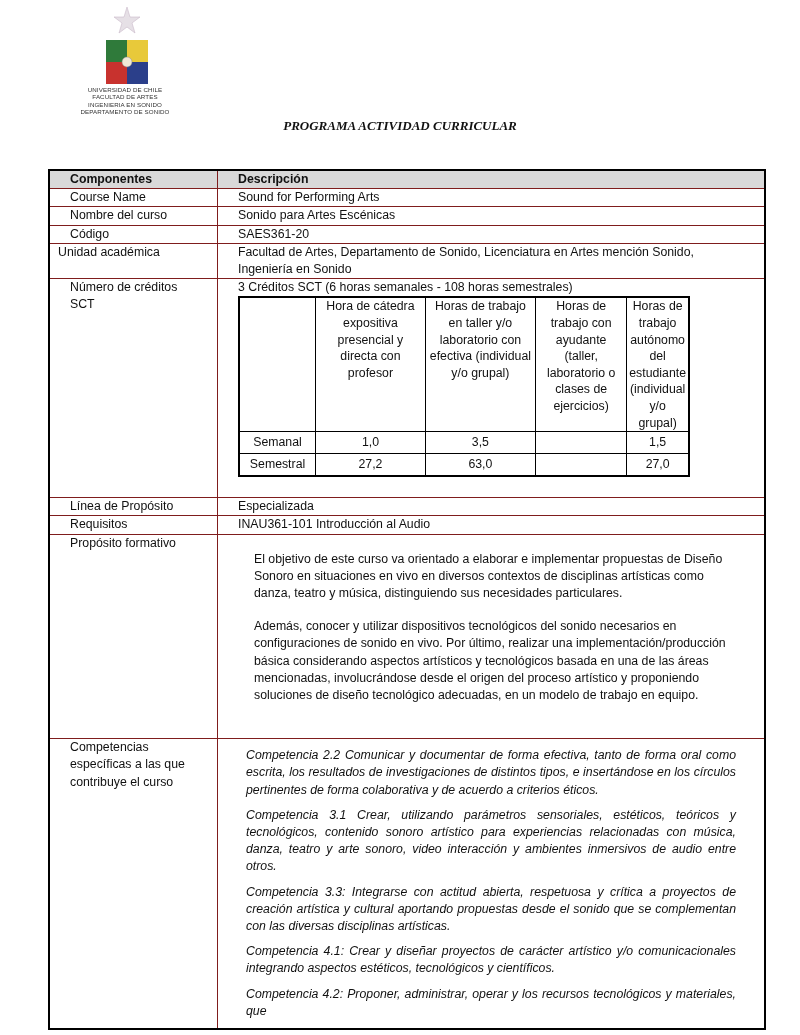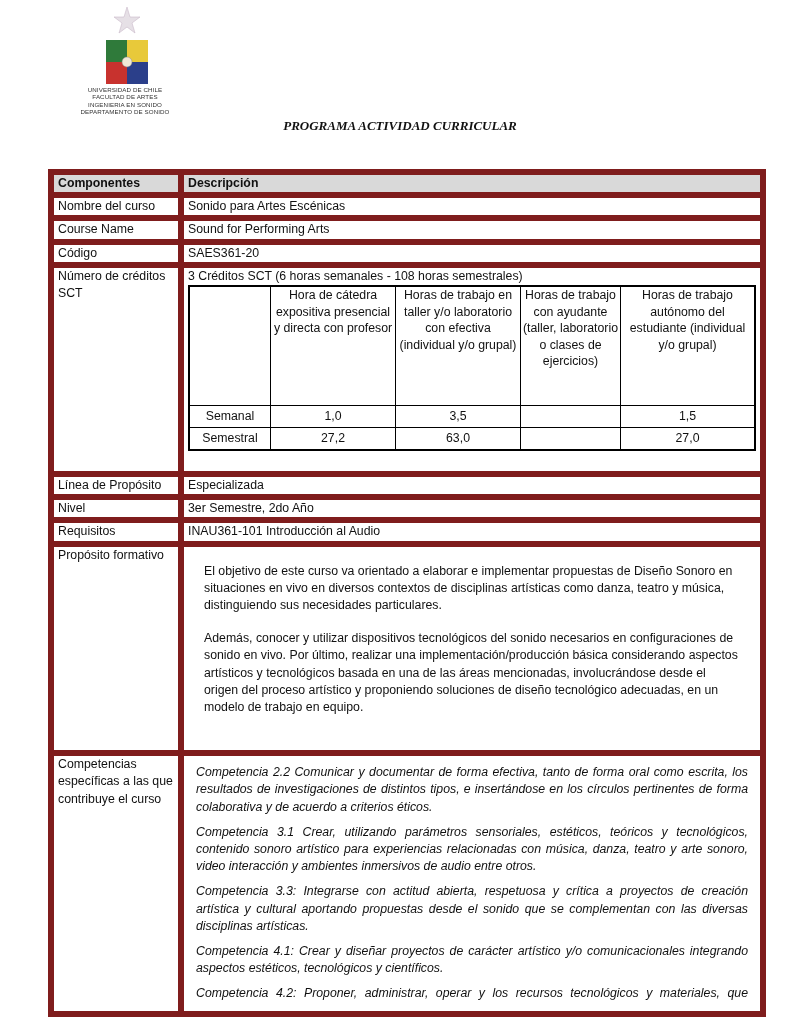--- a/index.html
+++ b/index.html
@@ -7,24 +7,24 @@
          font-family:"Liberation Sans", sans-serif; color:#111; }
   .logo { position:absolute; left:70px; top:6px; width:110px; height:112px; }
   .logo .star { position:absolute; left:42px; top:0; width:30px; height:30px; }
   .logo .shield { position:absolute; left:36px; top:34px; width:42px; height:44px; }
   .logo .caption { position:absolute; left:0; top:80px; width:110px; text-align:center;
          font-size:6.2px; line-height:7.4px; color:#333; letter-spacing:0.1px; }
   .title { position:absolute; left:0; width:800px; top:118px; text-align:center;
          font-family:"Liberation Serif", serif; font-weight:bold; font-size:13px;font-style:italic; }
   table.main { position:absolute; left:48px; top:169px; width:718px;
          border-collapse:collapse; border:2px solid #000; font-size:12.3px; }
-  table.main td { border:6px solid #7f1d1d; padding:0 4px; vertical-align:top; line-height:17.2px; }
+  table.main td { border:1px solid #7f1d1d; padding:0 20px; vertical-align:top; line-height:17.2px; }
   table.main td.c1 { width:127px; }
   table.main tr.head td { background:#d9d9d9; font-weight:bold; }
-  .sub { border-collapse:collapse; border:2px solid #000; width:568px; margin:0 0 20px 0;
+  .sub { border-collapse:collapse; border:2px solid #000; width:452px; margin:0 0 20px 0;
          font-size:12.3px; }
   .sub td { border:1px solid #000 !important; text-align:center; padding:0 2px !important;
          line-height:16.6px !important; }
   .sub tr.hdr td { height:118px; vertical-align:top; }
   .sub tr.vals td { height:21px; vertical-align:middle; }
   .it { font-style:italic; text-align:justify; }
   .it p { margin:8px; }
   .desc p { margin:16px; }
 </style>
 </head>
@@ -51,30 +51,34 @@
 
 <div class="title">PROGRAMA ACTIVIDAD CURRICULAR</div>
 
 <table class="main">
   <tbody>
       <tr class="head">
     <td class="c1">Componentes</td>
     <td>Descripción</td>
   </tr>
   <tr>
+    <td class="c1">Course Name</td>
+    <td>Sound for Performing Arts</td>
+  </tr>
+  <tr>
     <td class="c1">Nombre del curso</td>
     <td>Sonido para Artes Escénicas</td>
   </tr>
   <tr>
-    <td class="c1">Course Name</td>
-    <td>Sound for Performing Arts</td>
+    <td class="c1">Código</td>
+    <td>SAES361-20</td>
   </tr>
   <tr>
-    <td class="c1">Código</td>
-    <td>SAES361-20</td>
+    <td class="c1" style="padding-left:8px">Unidad académica</td>
+    <td>Facultad de Artes, Departamento de Sonido, Licenciatura en Artes mención Sonido, Ingeniería en Sonido</td>
   </tr>
   <tr>
     <td class="c1">Número de créditos SCT</td>
     <td>
       <div>3 Créditos SCT  (6 horas semanales - 108 horas semestrales)</div>
       <table class="sub">
         <tbody>
               <tr class="hdr">
           <td style="width:76px"></td>
           <td style="width:120px">Hora de cátedra expositiva presencial y directa con profesor</td>
@@ -98,24 +102,20 @@
         </tr>
       </tbody>
           </table>
     </td>
   </tr>
   <tr>
     <td class="c1">Línea de Propósito</td>
     <td>Especializada</td>
   </tr>
   <tr>
-    <td class="c1">Nivel</td>
-    <td>3er Semestre, 2do Año</td>
-  </tr>
-  <tr>
     <td class="c1">Requisitos</td>
     <td>INAU361-101 Introducción al Audio</td>
   </tr>
   <tr>
     <td class="c1">Propósito formativo</td>
     <td class="desc" style="padding-bottom:18px">
       <p>El objetivo de este curso va orientado a elaborar e implementar propuestas de Diseño Sonoro en situaciones en vivo en diversos contextos de disciplinas artísticas como danza, teatro y música, distinguiendo sus necesidades particulares.</p>
       <p>Además, conocer y utilizar dispositivos tecnológicos del sonido necesarios en configuraciones de sonido en vivo. Por último, realizar una implementación/producción básica considerando aspectos  artísticos y tecnológicos basada en una de las áreas mencionadas, involucrándose desde el origen del proceso artístico y proponiendo soluciones de diseño tecnológico adecuadas, en un modelo de trabajo en equipo.</p>
     </td>
   </tr>

